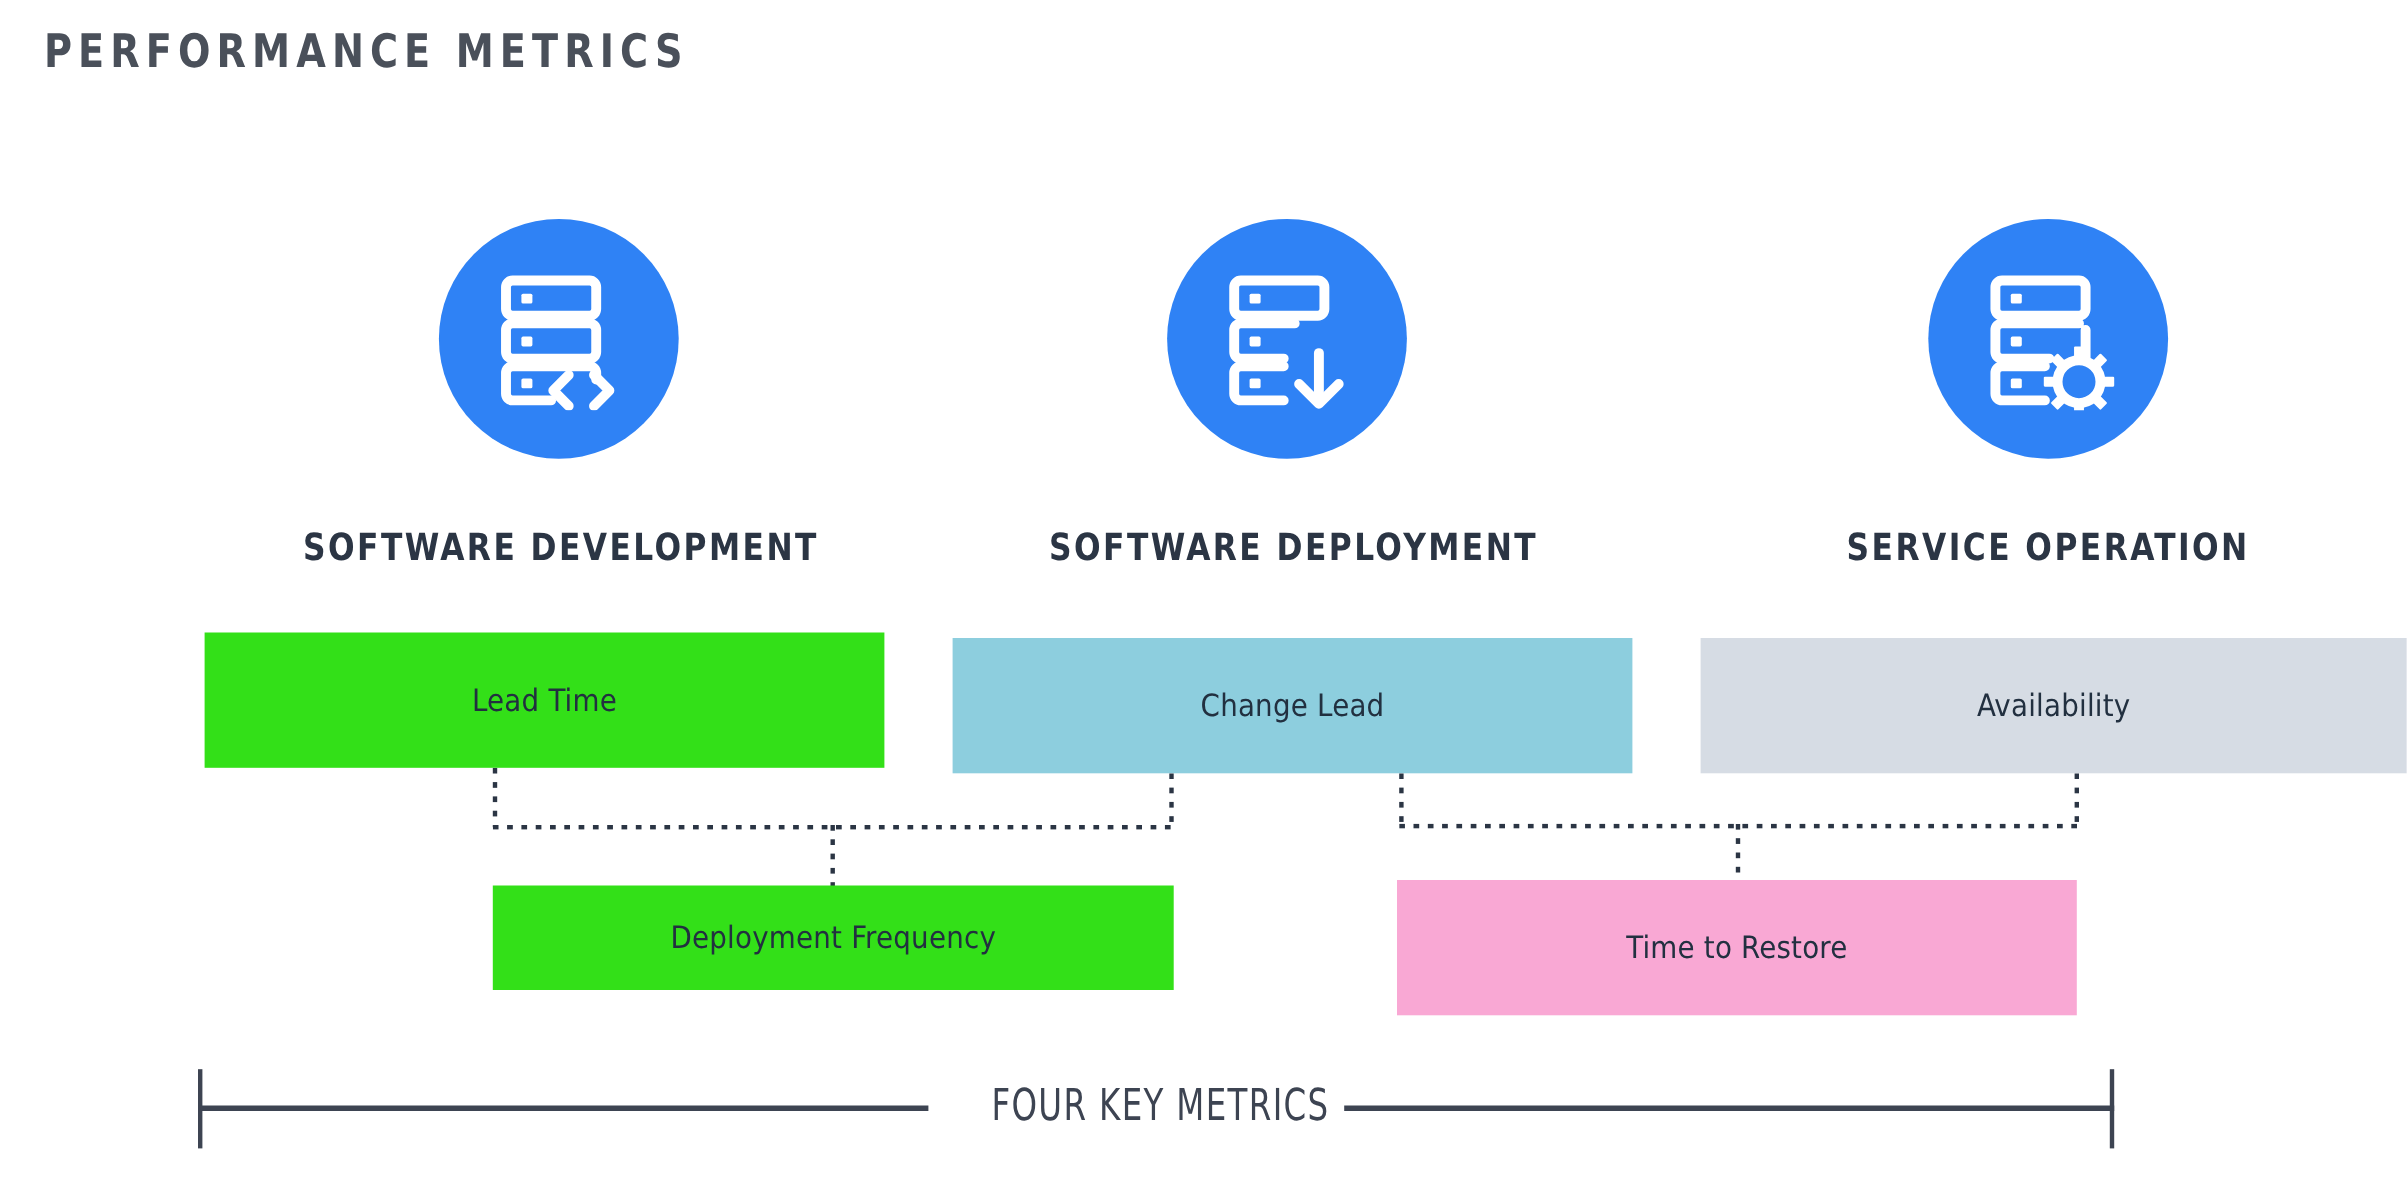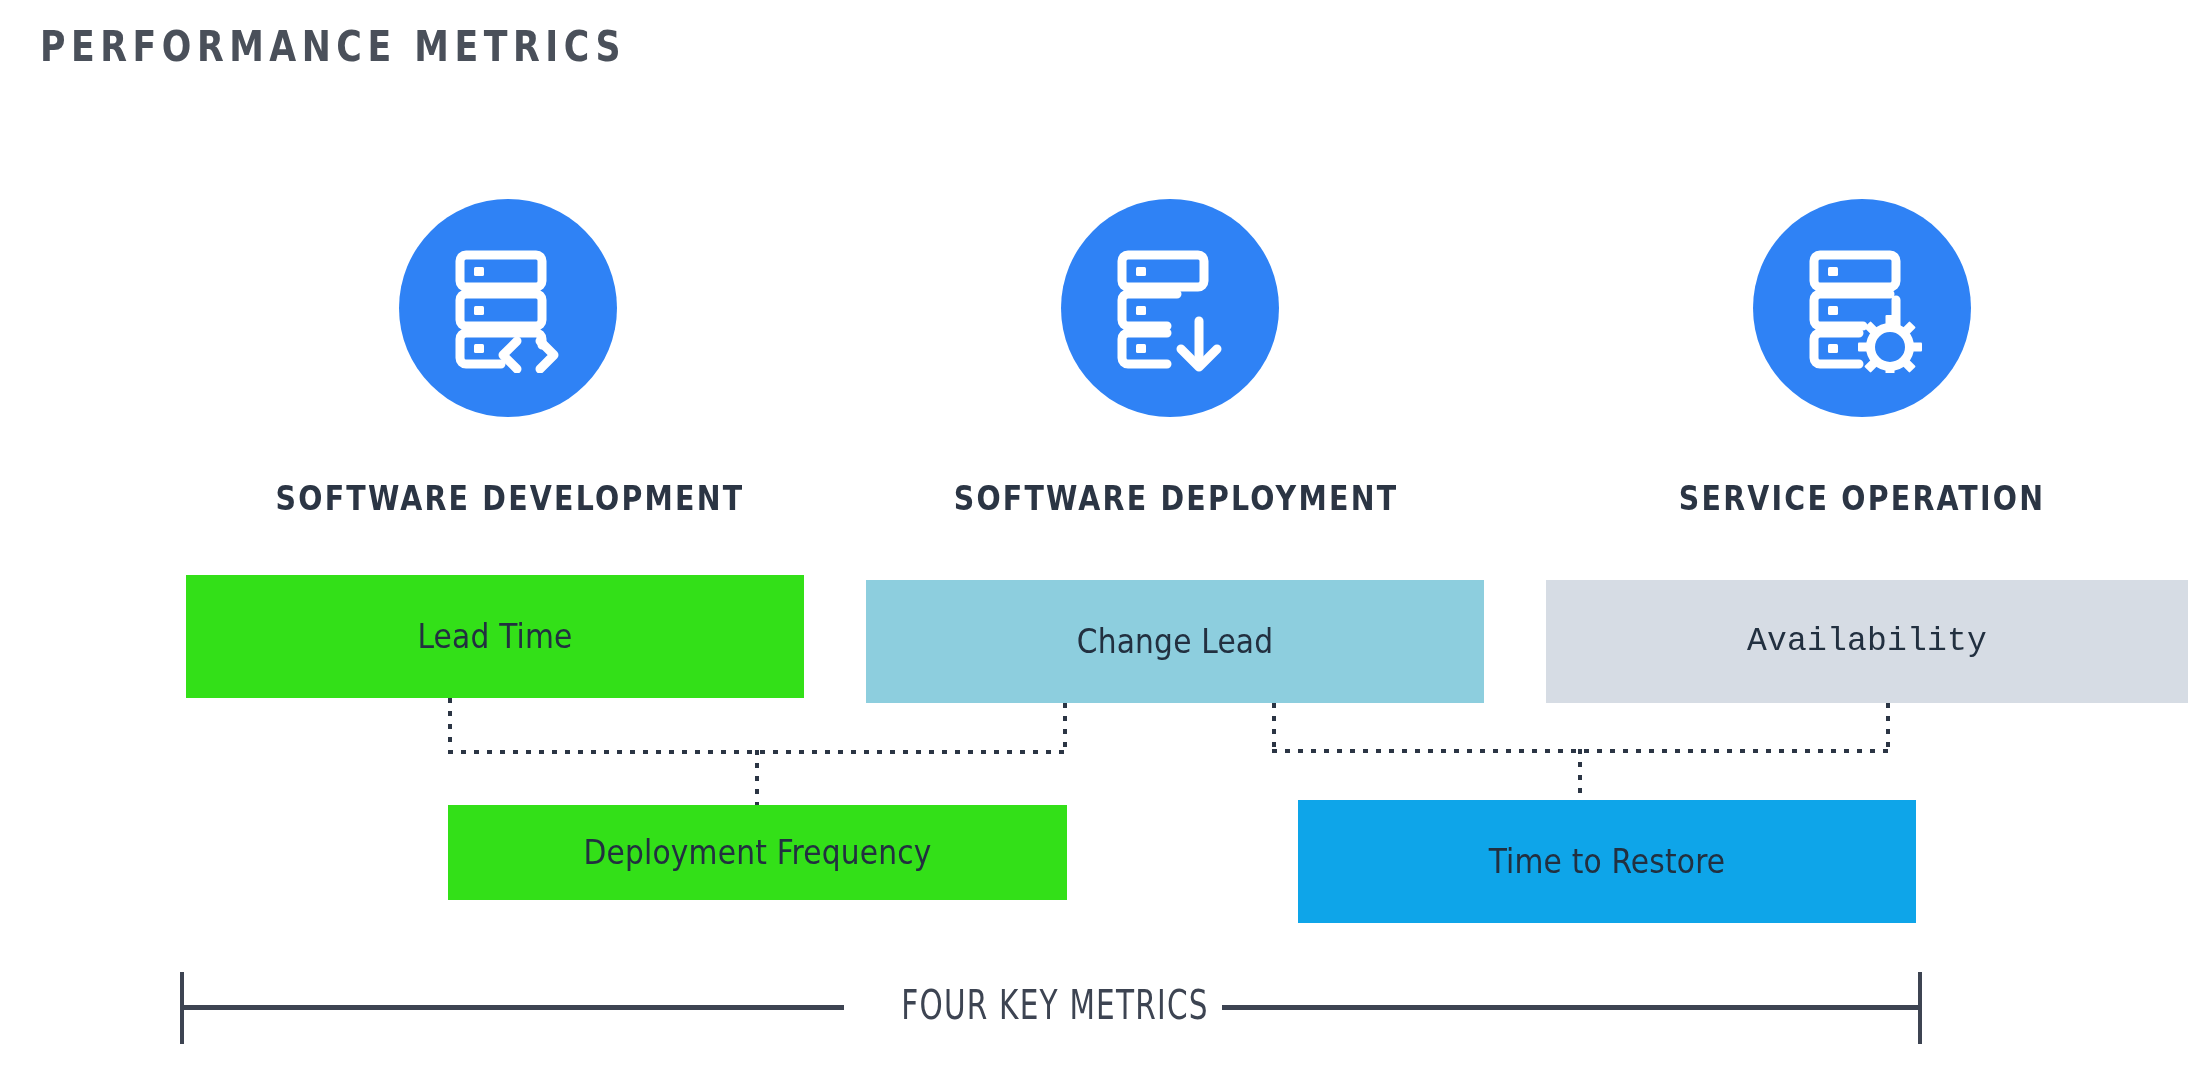--- a/index.html
+++ b/index.html
@@ -63,21 +63,21 @@
   }
 
   
   .metric-bar {
     position: absolute;
     display: flex;
     align-items: center;
     justify-content: center;
     color: #223040;
     font-family: "DejaVu Sans Condensed", "Liberation Sans Narrow", "Liberation Sans", sans-serif;
-    font-size: 33px;
+    font-size: 28px;
     font-weight: 400;
     letter-spacing: 0.2px;
     white-space: nowrap;
   }
 
   
   .dot-v {
     position: absolute;
     width: 4px;
     background-image: linear-gradient(to bottom, #2b3544 0 5px, rgba(0,0,0,0) 5px 13px);
@@ -184,35 +184,35 @@
   </div>
 
   <div class="col-heading" style="left:258px; width:500px;">SOFTWARE DEVELOPMENT</div>
   <div class="col-heading" style="left:926px; width:500px;">SOFTWARE DEPLOYMENT</div>
   <div class="col-heading" style="left:1612px; width:500px;">SERVICE OPERATION</div>
 
   <div class="metric-bar" style="left:186px; top:575px; width:618px; height:123px; background:#33e018;">Lead Time</div>
 
   <div class="metric-bar" style="left:866px; top:580px; width:618px; height:123px; background:#8dcede;">Change Lead</div>
 
-  <div class="metric-bar" style="left:1546px; top:580px; width:642px; height:123px; background:#d6dce4;font-family:Liberation Mono, monospace;">Availability</div>
+  <div class="metric-bar" style="left:1546px; top:580px; width:642px; height:123px; background:#d6dce4;">Availability</div>
 
   <div class="dot-v" style="left:448px; top:698px;  height:54px;"></div>
   <div class="dot-v" style="left:1063px; top:703px; height:49px;"></div>
   <div class="dot-h" style="left:448px; top:750px;  width:617px;"></div>
   <div class="dot-v" style="left:755px; top:750px;  height:57px;"></div>
 
   <div class="dot-v" style="left:1272px; top:703px; height:48px;"></div>
   <div class="dot-v" style="left:1886px; top:703px; height:48px;"></div>
   <div class="dot-h" style="left:1272px; top:749px; width:618px;"></div>
   <div class="dot-v" style="left:1578px; top:749px; height:54px;"></div>
 
   <div class="metric-bar" style="left:448px; top:805px; width:619px; height:95px; background:#33e018;">Deployment Frequency</div>
 
-  <div class="metric-bar" style="left:1270px; top:800px; width:618px; height:123px; background:#0ea5e9;margin-left:28px;">Time to Restore</div>
+  <div class="metric-bar" style="left:1270px; top:800px; width:618px; height:123px; background:#f9a8d4;">Time to Restore</div>
 
   <div class="bracket-cap" style="left:180px;  top:972px; height:72px;"></div>
   <div class="bracket-line" style="left:182px;  top:1005px; width:662px;"></div>
   <div class="bracket-label" style="left:845px; top:982px; width:420px; text-align:center;">FOUR KEY METRICS</div>
   <div class="bracket-line" style="left:1222px; top:1005px; width:700px;"></div>
   <div class="bracket-cap" style="left:1918px; top:972px; height:72px;"></div>
 
 </div>
 
 </body></html>

